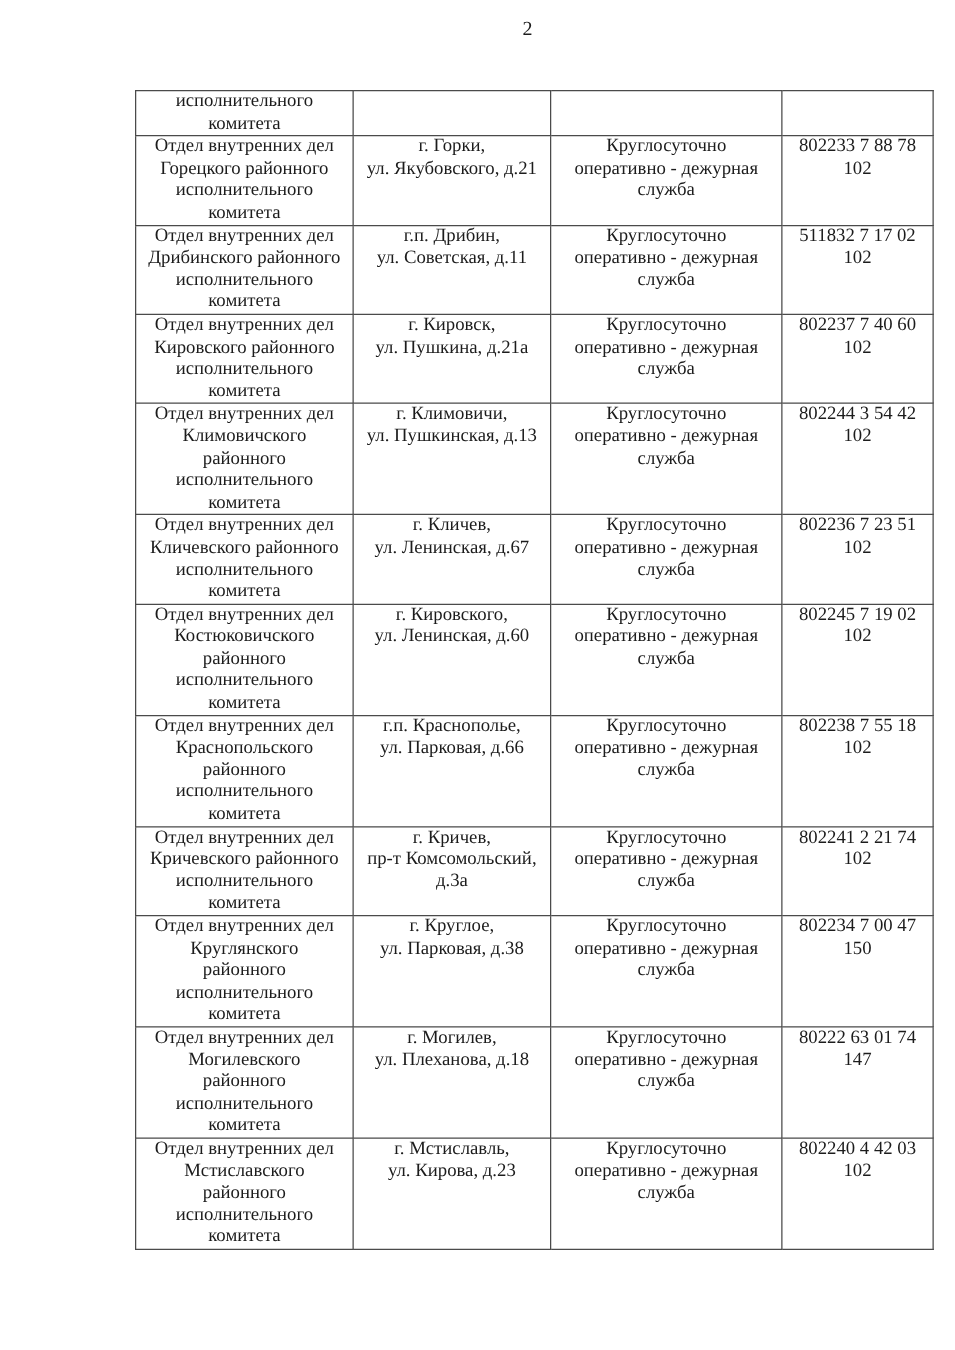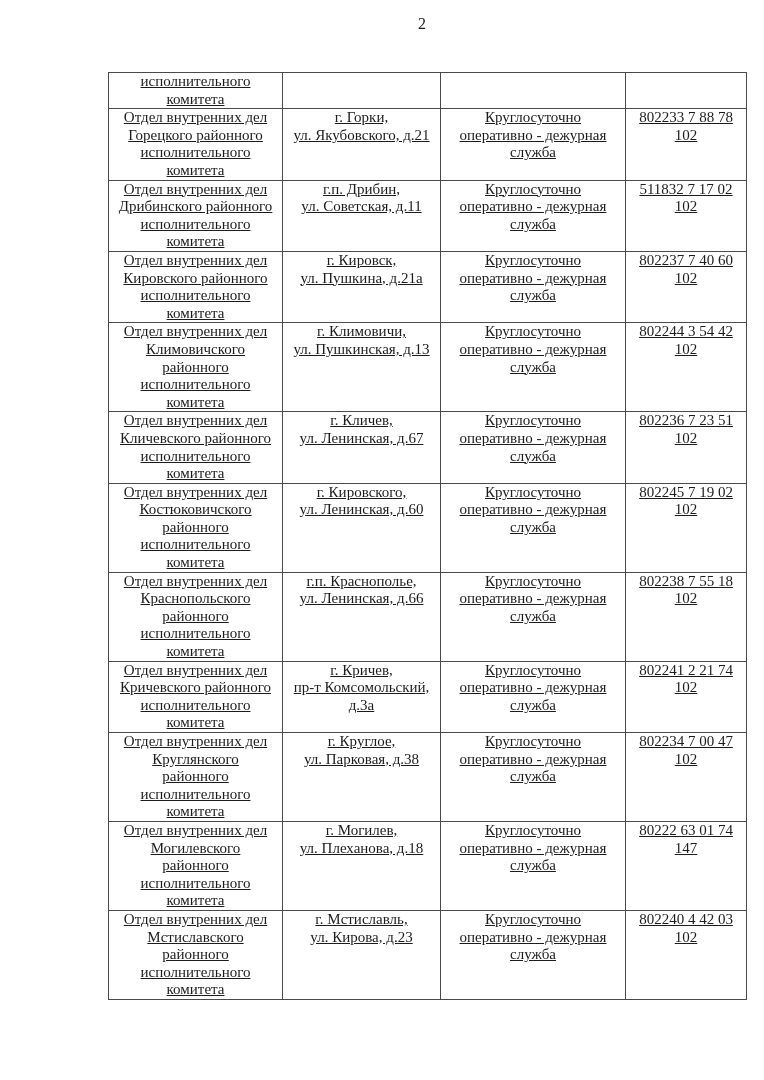--- a/index.html
+++ b/index.html
@@ -25,21 +25,20 @@
     font-size: 16px;
     line-height: 20px;
   }
   table.contacts {
     position: absolute;
     top: 72px;
     left: 108px;
     border-collapse: collapse;
     table-layout: fixed;
     width: 638px;
-    text-decoration: underline;
   }
   table.contacts td {
     border: 1px solid #4a4a4a;
     vertical-align: top;
     text-align: center;
     font-size: 15px;
     line-height: 17.6px;
     padding: 0 2px;
     white-space: pre-line;
     overflow: hidden;
@@ -160,21 +159,21 @@
 102</td>
       </tr>
 
       <tr class="h5">
         <td>Отдел внутренних дел
 Краснопольского
 районного
 исполнительного
 комитета</td>
         <td>г.п. Краснополье,
-ул. Ленинская, д.66</td>
+ул. Парковая, д.66</td>
         <td>Круглосуточно
 оперативно - дежурная
 служба</td>
         <td>802238 7 55 18
 102</td>
       </tr>
 
       <tr class="h4">
         <td>Отдел внутренних дел
 Кричевского районного
@@ -195,21 +194,21 @@
 Круглянского
 районного
 исполнительного
 комитета</td>
         <td>г. Круглое,
 ул. Парковая, д.38</td>
         <td>Круглосуточно
 оперативно - дежурная
 служба</td>
         <td>802234 7 00 47
-102</td>
+150</td>
       </tr>
 
       <tr class="h5">
         <td>Отдел внутренних дел
 Могилевского
 районного
 исполнительного
 комитета</td>
         <td>г. Могилев,
 ул. Плеханова, д.18</td>

